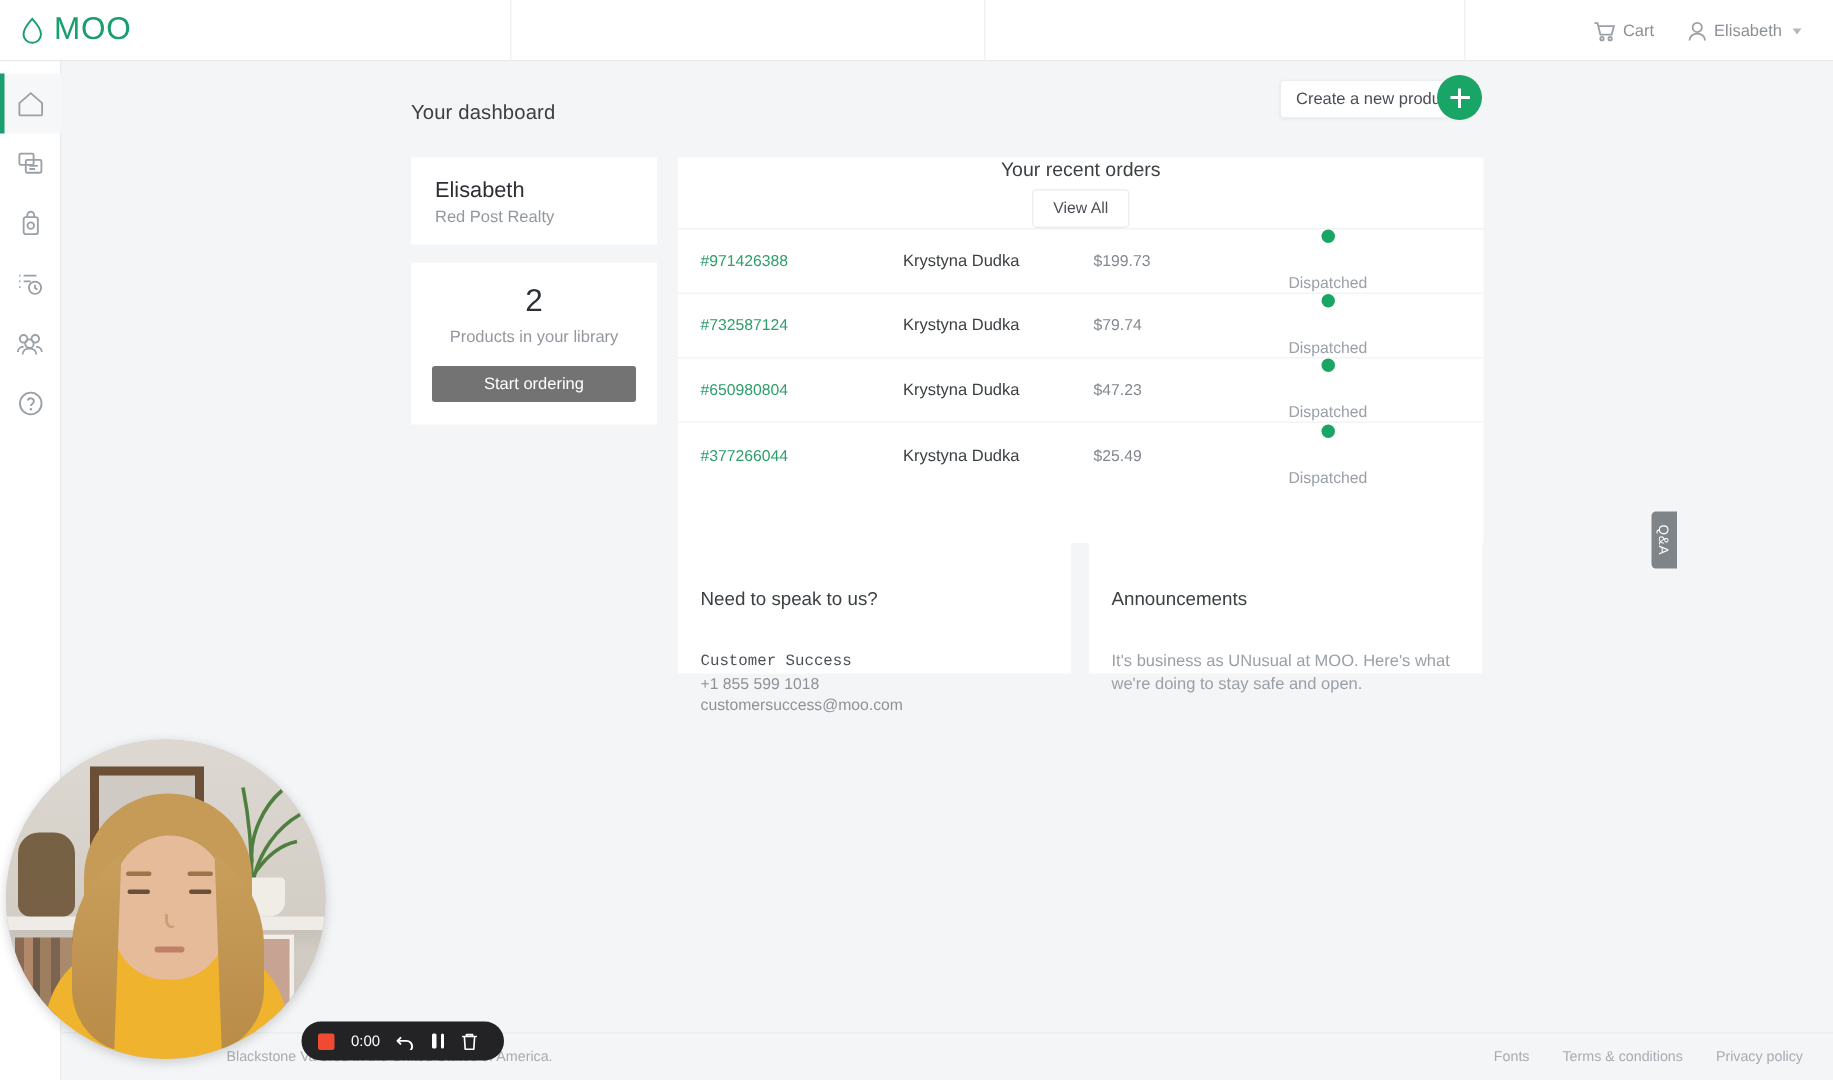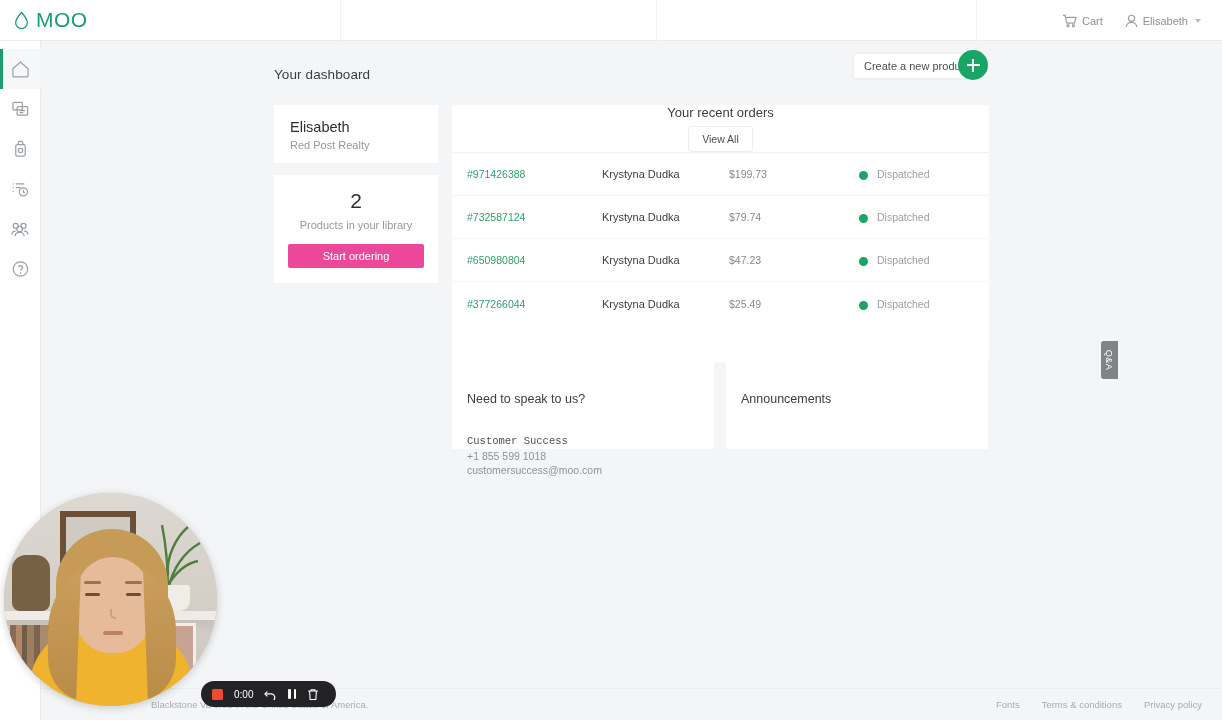--- a/index.html
+++ b/index.html
@@ -84,21 +84,21 @@
   
   .card-user { left: 233px; top: 64px; width: 164px; height: 58px; padding: 14px 16px; }
   .user-name { font-size: 14.5px; color: #2c2f33; margin-bottom: 4px; }
   .user-org  { font-size: 11px; color: #93989e; }
 
   .card-library { left: 233px; top: 134px; width: 164px; height: 108px;
                   display: flex; flex-direction: column; align-items: center; padding-top: 14px; }
   .lib-count { font-size: 21px; color: #2c2f33; font-weight: 400; }
   .lib-label { font-size: 11px; color: #93989e; margin-top: 6px; }
   .btn-start {
-    margin-top: 13px; width: 136px; height: 24px; background: #ec4899; color: #fff;
+    margin-top: 13px; width: 136px; height: 24px; background: #737373; color: #fff;
     font-size: 11px; border: none; border-radius: 2px; cursor: pointer;
     display: flex; align-items: center; justify-content: center; font-family: inherit;
   }
 
   
   .card-orders { left: 411px; top: 64px; width: 537px; height: 257px; }
   .orders-head {
     height: 48px; display: flex; align-items: center; justify-content: space-between;
     padding: 0 15px; border-bottom: 1px solid #f1f2f4; flex-direction: column;
   }
@@ -108,21 +108,21 @@
     color: #4a4f55; padding: 6px 13px; cursor: pointer; font-family: inherit;
   }
   .order-row {
     display: flex; align-items: center; height: 43px; padding: 0 15px;
     border-bottom: 1px solid #f3f4f6;
   }
   .order-row:last-child { border-bottom: none; }
   .o-id { width: 135px; font-size: 10.5px; color: #2e9e6b; cursor: pointer; }
   .o-name { width: 127px; font-size: 11px; color: #3c4043; }
   .o-total { width: 130px; font-size: 10.5px; color: #83888e; }
-  .o-status { display: flex; align-items: flex-end; gap: 9px; font-size: 10.5px; color: #9aa0a6; }
+  .o-status { display: flex; align-items: center; gap: 21px; font-size: 10.5px; color: #9aa0a6; flex-direction: column; }
   .dot { width: 9px; height: 9px; border-radius: 50%; background: #1ba565; }
 
   
   .card-contact { left: 411px; top: 288px; width: 262px; height: 120px; padding: 16px 15px; }
   .card-announce { left: 685px; top: 288px; width: 262px; height: 120px; padding: 16px 15px; }
   .sub-title { font-size: 12.5px; color: #3c4043; margin-bottom: 28px; margin-top: 47px; }
   .contact-line { font-size: 10.5px; color: #8e9399; line-height: 14.5px; }
   .contact-line.strong { color: #4c5157; font-family: Liberation Mono, monospace; }
   .announce-body { font-size: 11px; color: #9aa0a6; line-height: 15px; }
 
@@ -366,20 +366,21 @@
 
     <div class="card card-contact">
       <div class="sub-title">Need to speak to us?</div>
       <div class="contact-line strong">Customer Success</div>
       <div class="contact-line">+1 855 599 1018</div>
       <div class="contact-line">customersuccess@moo.com</div>
     </div>
 
     <div class="card card-announce">
       <div class="sub-title">Announcements</div>
+      <div class="announce-body">It's business as UNusual at MOO. Here's what we're doing to stay safe and open.</div>
     </div>
   </div>
 
   <div class="footer">
     <div class="footer-legal">Blackstone Va                                       ored in the United States of America.</div>
     <div class="footer-links">
       <span>Fonts</span>
       <span>Terms &amp; conditions</span>
       <span>Privacy policy</span>
     </div>

